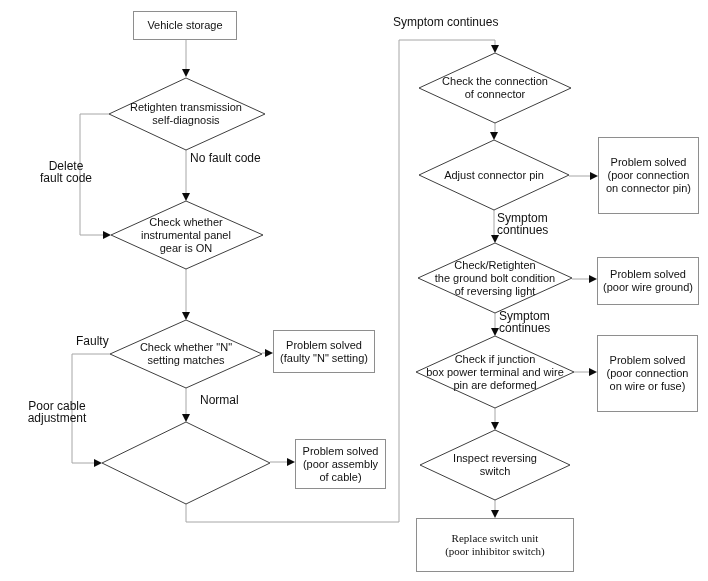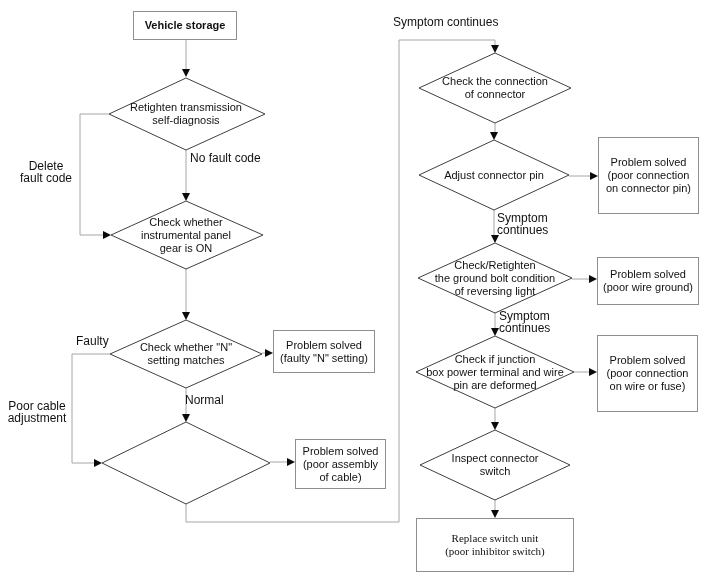--- a/index.html
+++ b/index.html
@@ -14,21 +14,21 @@
     white-space:pre-line;font-size:11px;line-height:13px;box-sizing:border-box;
   }
   .dtext{
     position:absolute;display:flex;align-items:center;justify-content:center;
     text-align:center;white-space:pre-line;font-size:11px;line-height:13px;
     pointer-events:none;
   }
   .elabel{
     position:absolute;white-space:pre-line;font-size:12px;line-height:12px;
   }
-  .elabel.center{text-align:center;}
+  .elabel.center{text-align:center;margin-left:20px;}
 </style>
 </head>
 <body>
 
 <div id="stage">
 
   <svg id="wires" width="708" height="581" viewBox="0 0 708 581" fill="none" stroke-width="1">
 
     <g stroke="#a6a6a6">
       <polyline points="186,40 186,70"></polyline>
@@ -76,21 +76,21 @@
       <polygon points="590,172 590,180 598,176"></polygon>
       <polygon points="491,235 499,235 495,243"></polygon>
       <polygon points="589,275 589,283 597,279"></polygon>
       <polygon points="491,328 499,328 495,336"></polygon>
       <polygon points="589,368 589,376 597,372"></polygon>
       <polygon points="491,422 499,422 495,430"></polygon>
       <polygon points="491,510 499,510 495,518"></polygon>
     </g>
   </svg>
 
-  <div class="pbox" style="left:133px;top:11px;width:104px;height:29px;font-weight:bold;">Vehicle storage</div>
+  <div class="pbox" style="left:133px;top:11px;width:104px;height:29px;">Vehicle storage</div>
   <div class="pbox" style="left:273px;top:330px;width:102px;height:43px;">Problem solved
 (faulty "N" setting)</div>
   <div class="pbox" style="left:295px;top:439px;width:91px;height:50px;">Problem solved
 (poor assembly
 of cable)</div>
   <div class="pbox" style="left:598px;top:137px;width:101px;height:77px;">Problem solved
 (poor connection
 on connector pin)</div>
   <div class="pbox" style="left:597px;top:257px;width:102px;height:48px;">Problem solved
 (poor wire ground)</div>
@@ -109,28 +109,28 @@
 setting matches</div>
   <div class="dtext" style="left:405px;top:66px;width:180px;height:44px;">Check the connection
 of connector</div>
   <div class="dtext" style="left:404px;top:163px;width:180px;height:24px;">Adjust connector pin</div>
   <div class="dtext" style="left:398px;top:252px;width:194px;height:52px;">Check/Retighten
 the ground bolt condition
 of reversing light</div>
   <div class="dtext" style="left:396px;top:346px;width:198px;height:52px;">Check if junction
 box power terminal and wire
 pin are deformed</div>
-  <div class="dtext" style="left:405px;top:443px;width:180px;height:44px;">Inspect connector
+  <div class="dtext" style="left:405px;top:443px;width:180px;height:44px;">Inspect reversing
 switch</div>
 
   <div class="elabel center" style="left:12px;top:160px;width:68px;">Delete
 fault code</div>
   <div class="elabel" style="left:190px;top:152px;">No fault code</div>
   <div class="elabel" style="left:76px;top:335px;">Faulty</div>
-  <div class="elabel" style="left:185px;top:394px;">Normal</div>
+  <div class="elabel" style="left:200px;top:394px;">Normal</div>
   <div class="elabel center" style="left:4px;top:400px;width:66px;">Poor cable
 adjustment</div>
   <div class="elabel" style="left:393px;top:16px;">Symptom continues</div>
   <div class="elabel" style="left:497px;top:212px;">Symptom
 continues</div>
   <div class="elabel" style="left:499px;top:310px;">Symptom
 continues</div>
 
 </div>
 

